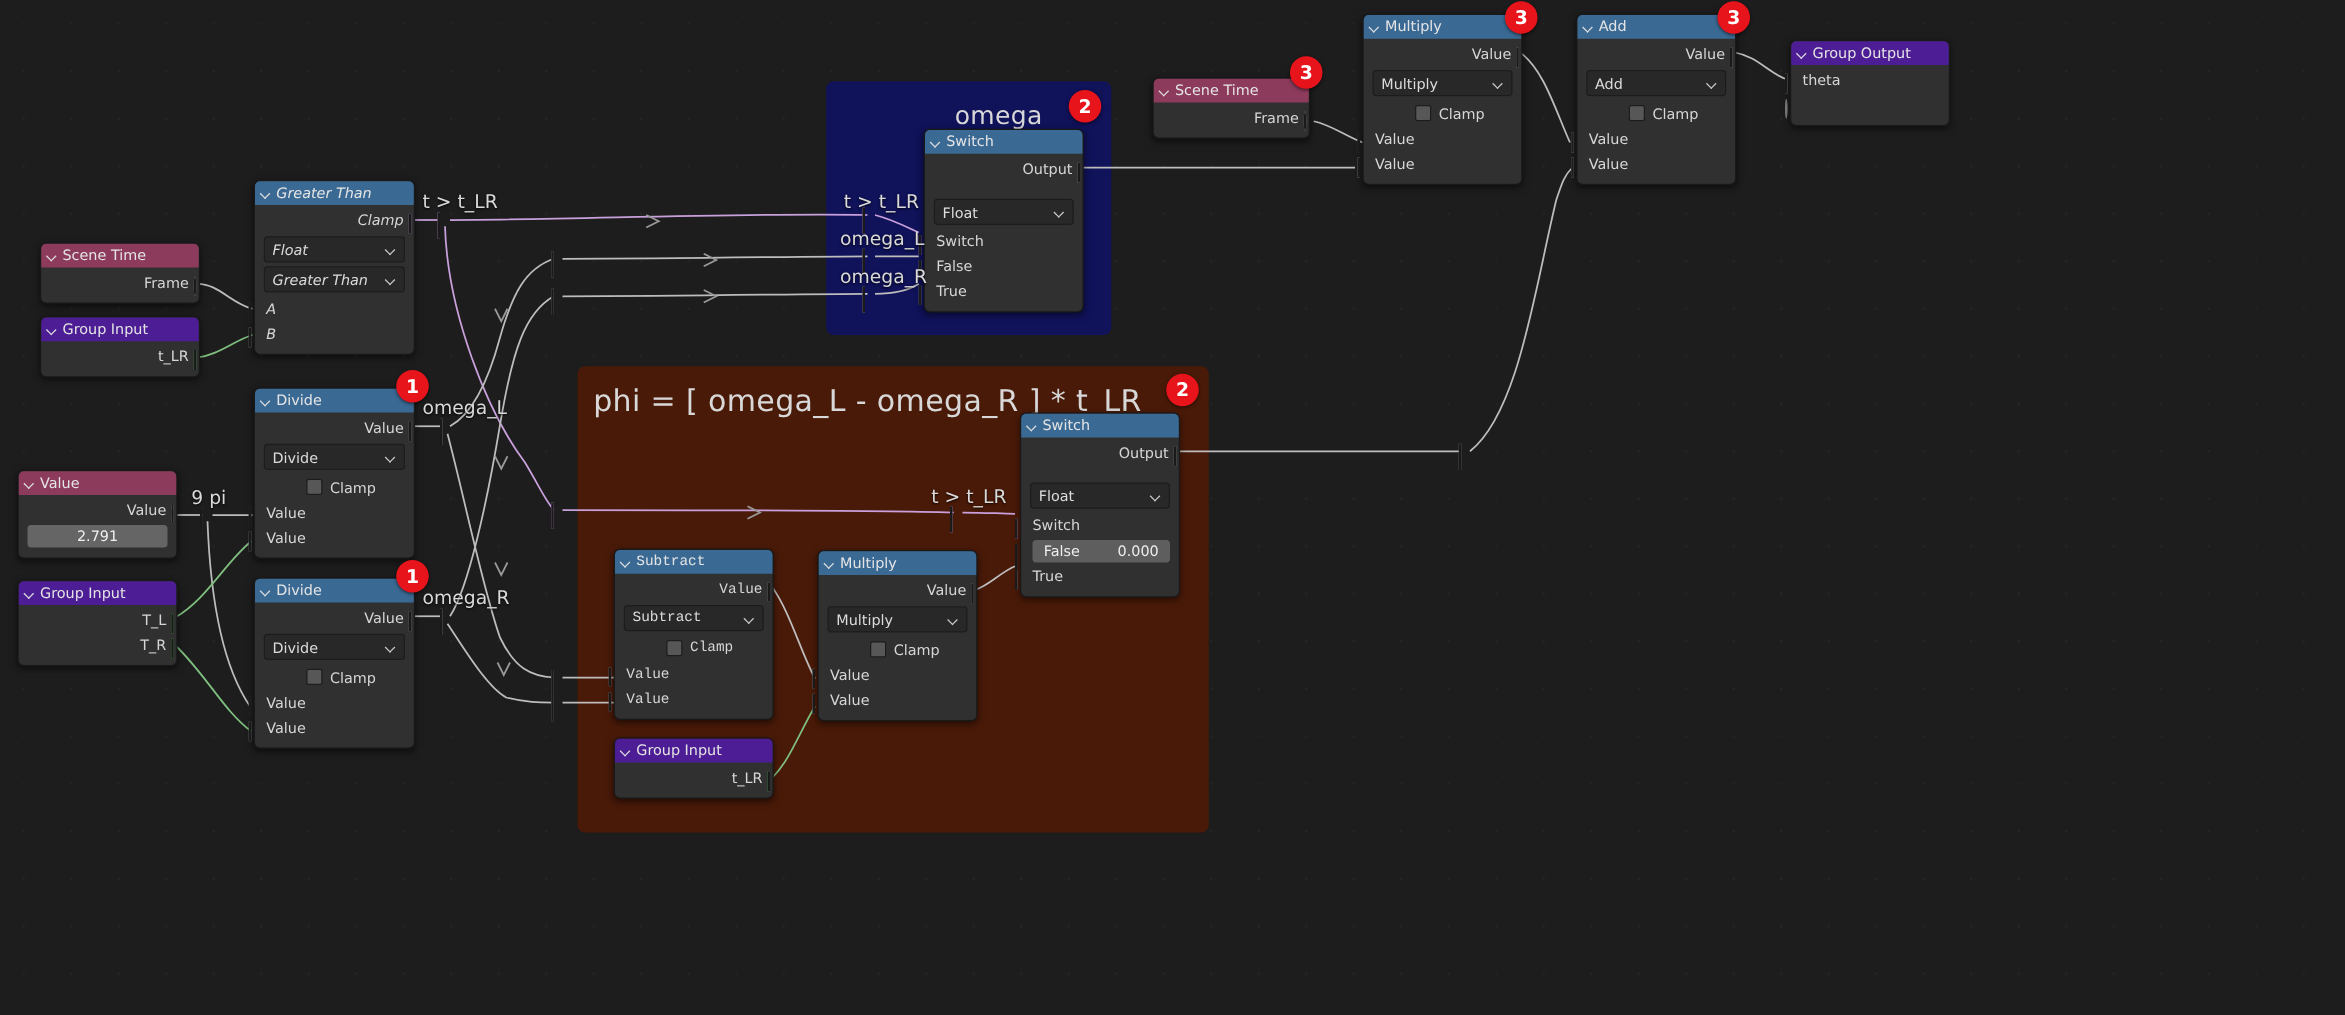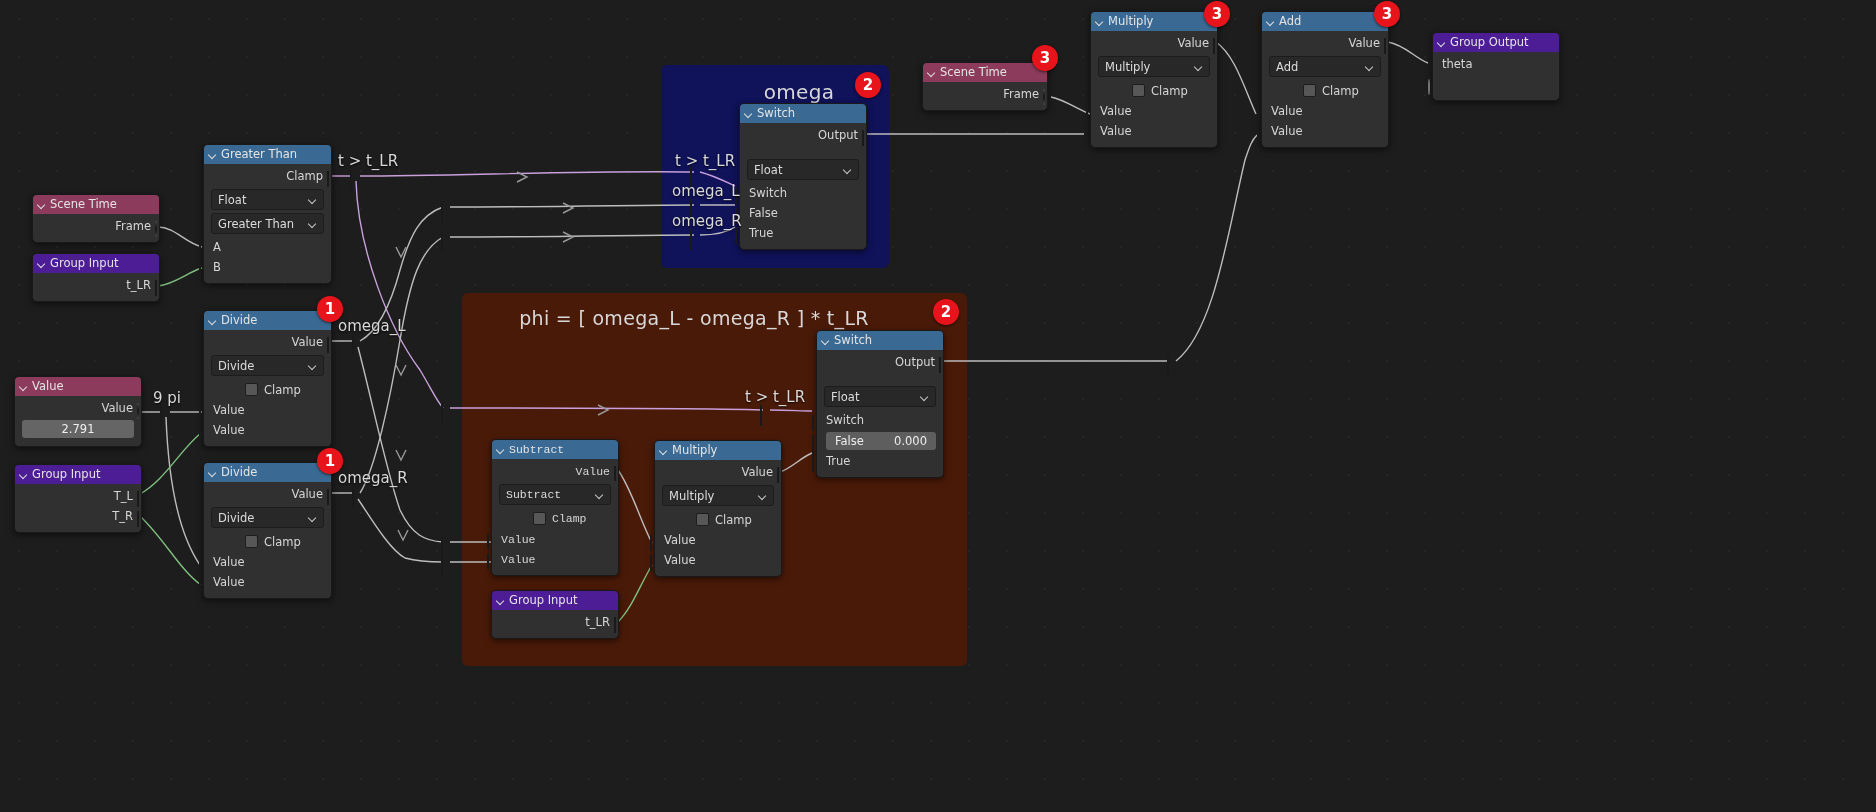--- a/index.html
+++ b/index.html
@@ -118,21 +118,21 @@
 
 <div id="canvas">
   <div class="backdrop"></div>
 
   <div class="frame" style="left:661px;top:65px;width:228px;height:203px;background:#10125a;">
   </div>
   <div class="frame-label" style="left:661px;top:80px;width:228px;font-size:20px;padding-left:24px;">omega</div>
 
   <div class="frame" style="left:462px;top:293px;width:505px;height:373px;background:#4a1a08;">
   </div>
-  <div class="frame-label" style="left:462px;top:307px;width:464px;font-size:19px;">phi = [ omega_L - omega_R ] * t_LR</div>
+  <div class="frame-label" style="left:462px;top:307px;width:464px;font-size:24px;">phi = [ omega_L - omega_R ] * t_LR</div>
 
   <svg class="wires">
     <g fill="none" stroke="#bdbdbd" stroke-width="1.4">
 
       <path d="M158,227 C175,227 185,243 202,247"></path>
 
       <path d="M158,286 C175,284 188,272 202,268" stroke="#7fbf7f"></path>
 
       <path d="M140,412 L162,412"></path>
 
@@ -222,21 +222,21 @@
         <span>Group Input</span>
       </div>
       <div class="node-body">
         <div class="row out">
           <span>t_LR</span>
           <span class="sock right"><span class="dia green"></span></span>
         </div>
       </div>
     </div>
 
-    <div class="node" style="left:203px;top:144px;width:127px;">
+    <div class="node" style="left:203px;top:144px;width:127px;font-style:italic;">
       <div class="node-header hdr-math">
         <span class="chev"></span>
         <span>Greater Than</span>
       </div>
       <div class="node-body">
         <div class="row out">
           <span>Clamp</span>
           <span class="sock right"><span class="dia violet"></span></span>
         </div>
         <div class="dd">

